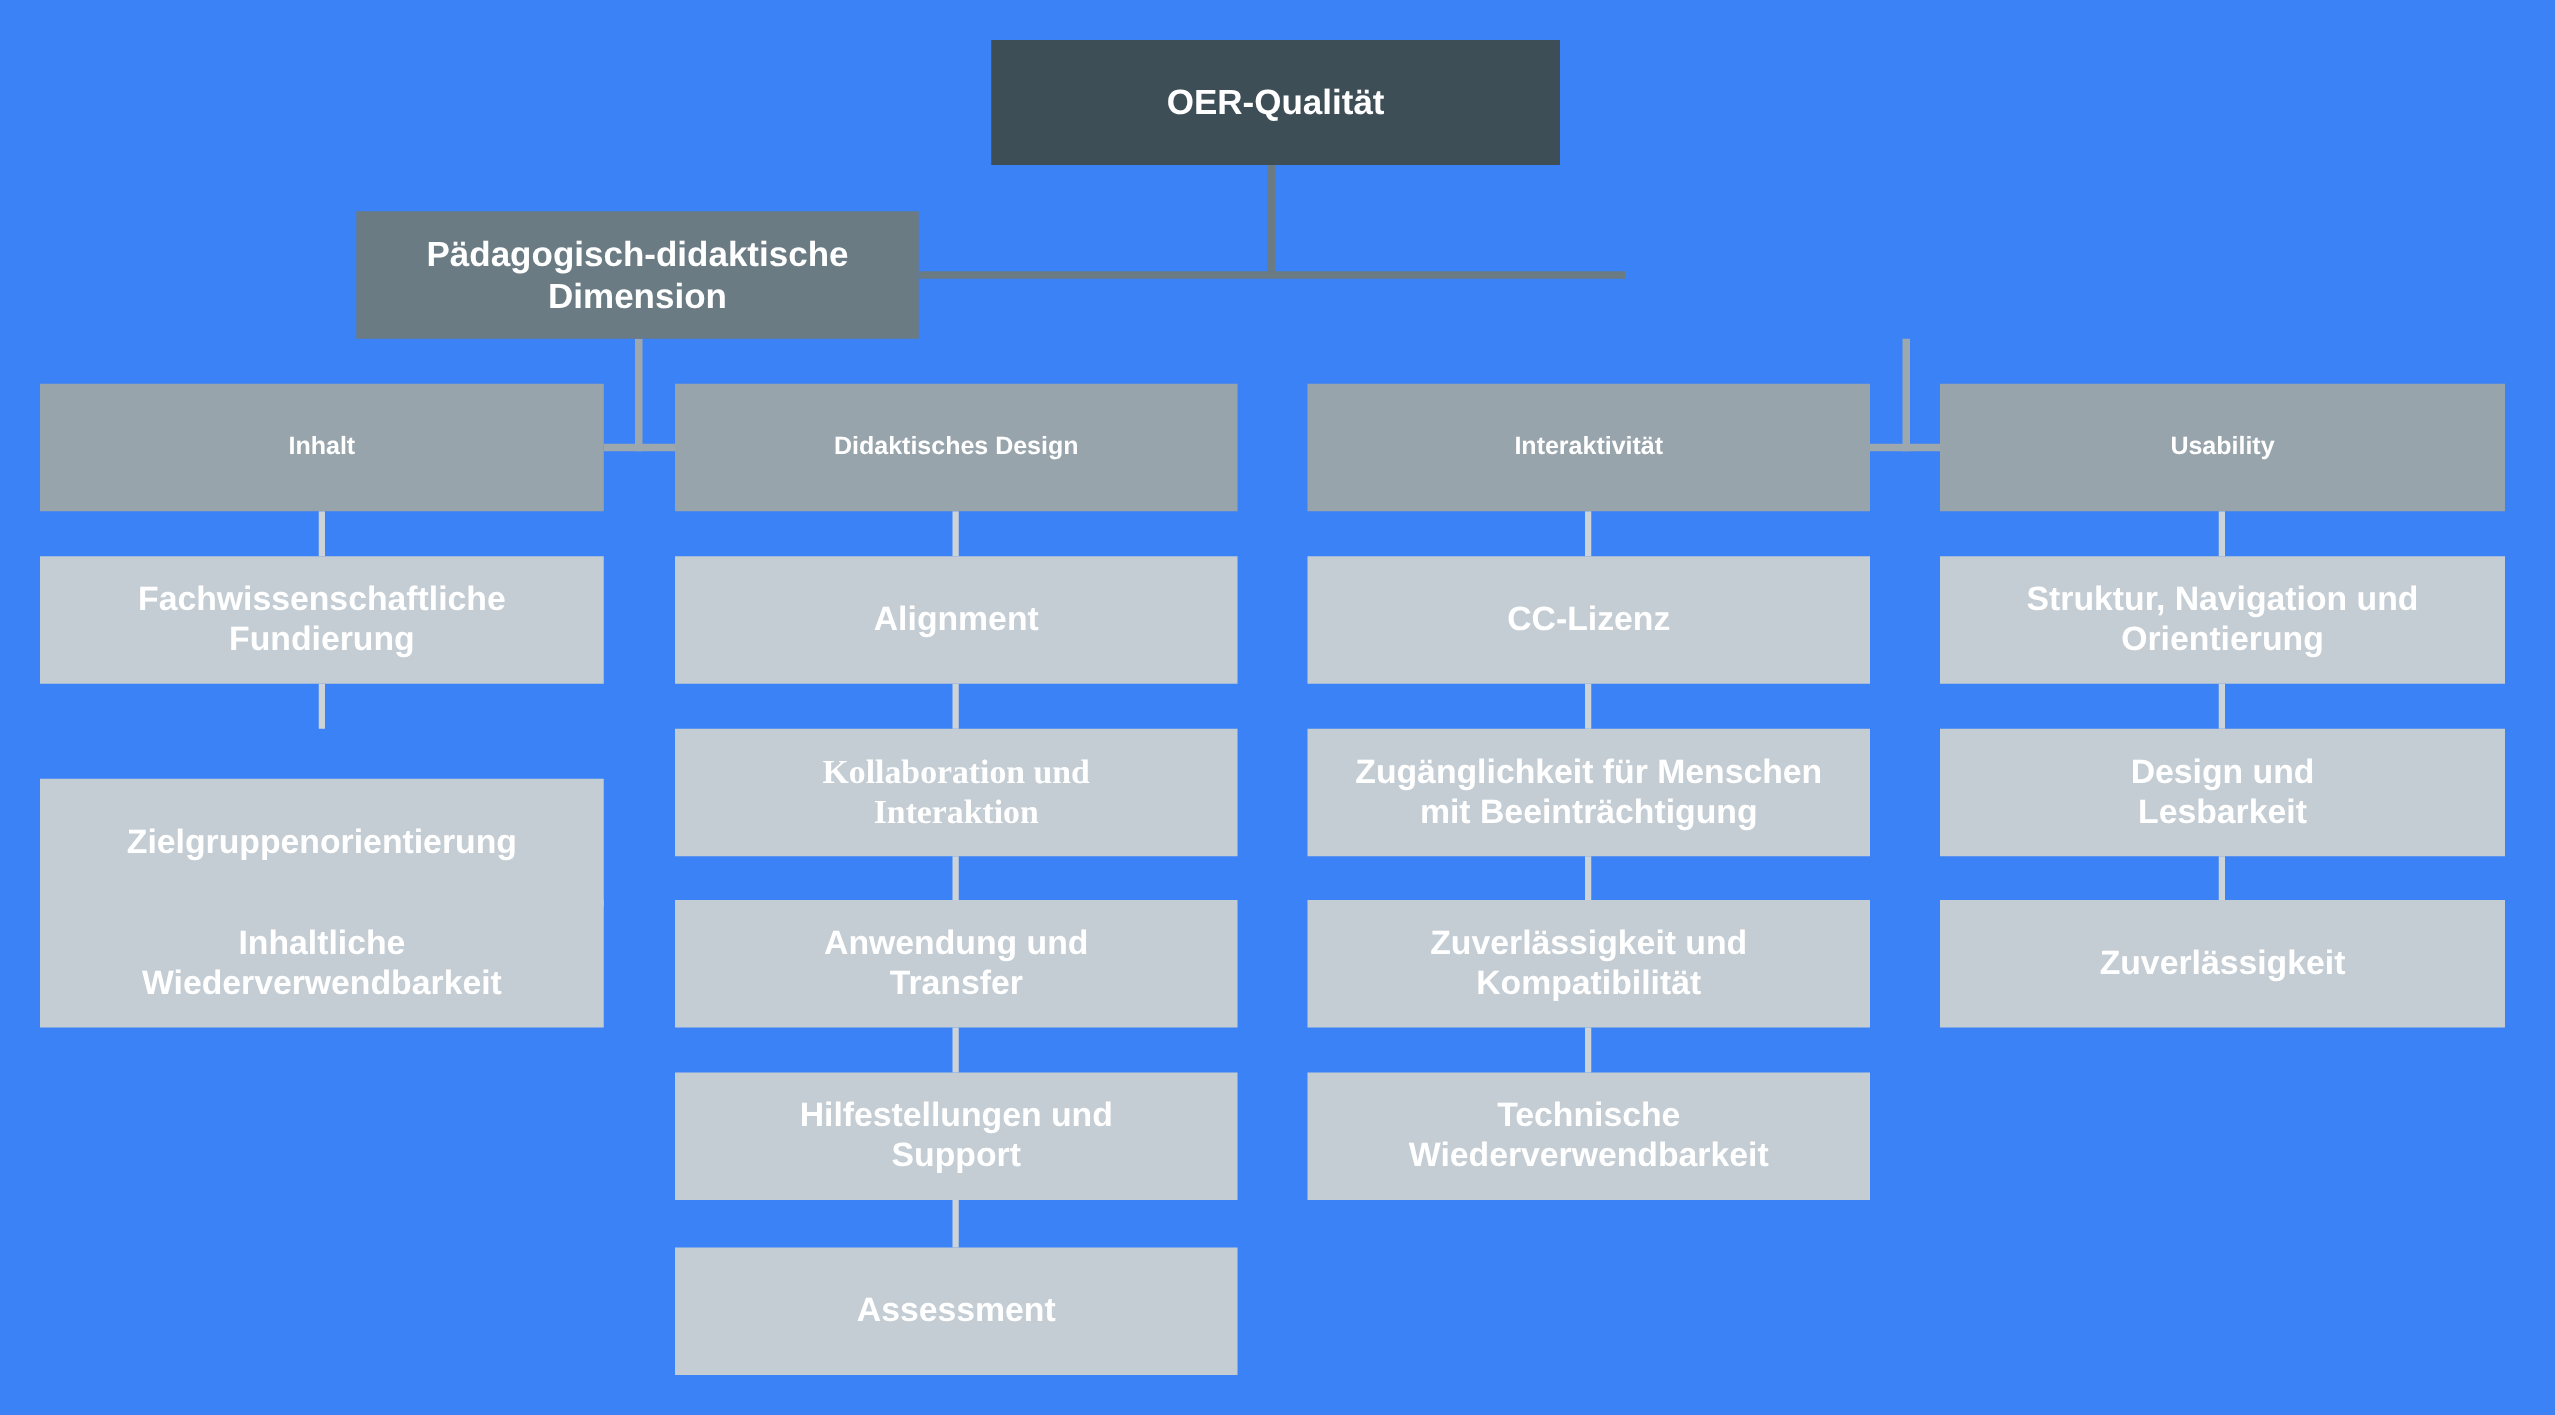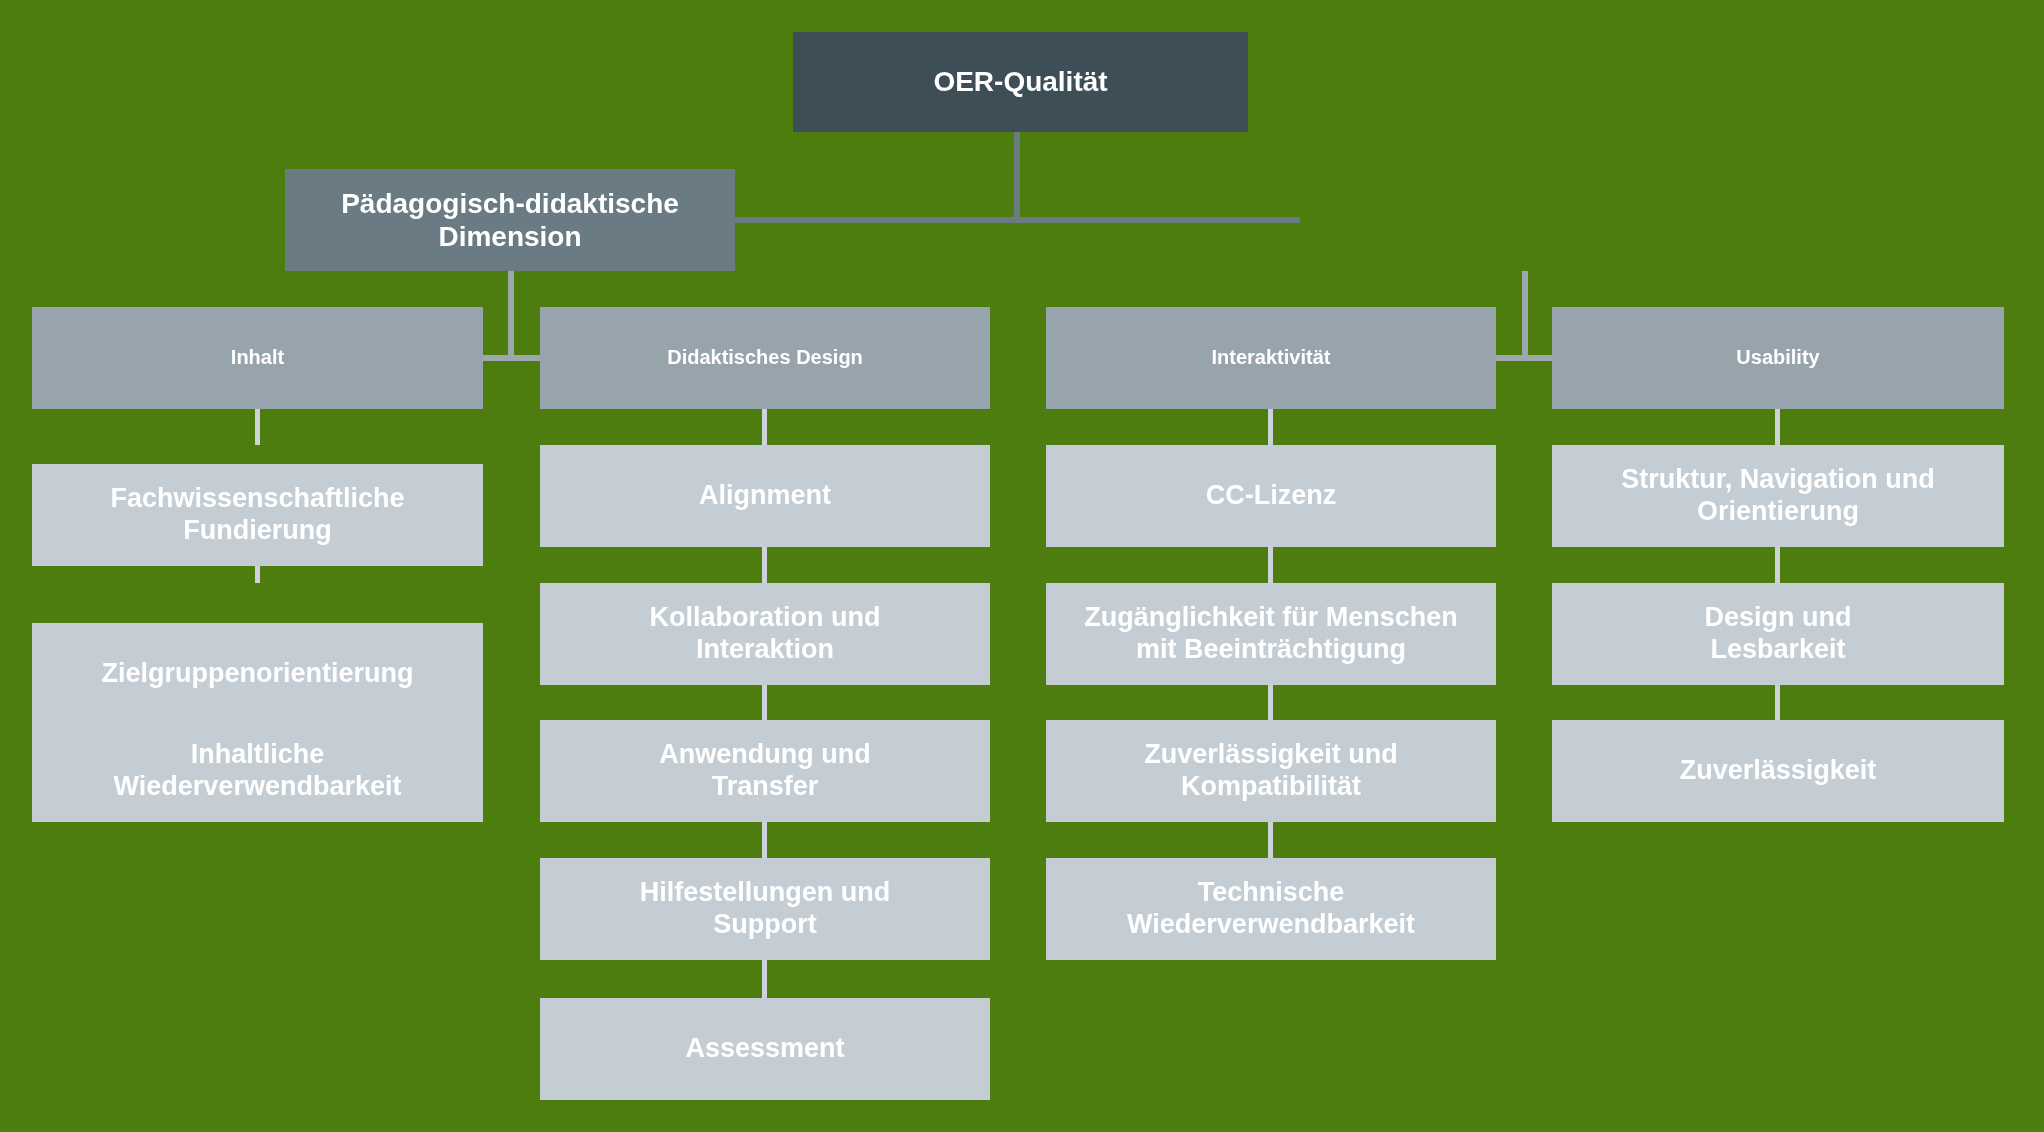--- a/index.html
+++ b/index.html
@@ -1,20 +1,20 @@
 <!DOCTYPE html>
 <html><head>
 <meta charset="utf-8">
 <style>
   html,body{margin:0;padding:0;background:#ffffff;}
   .canvas{
     position:relative;
     width:2044px;
     height:1132px;
-    background:#4d7c0f;
+    background:#3b82f6;
     font-family:"Liberation Sans", sans-serif;
     overflow:hidden;
   }
   .box{
     position:absolute;
     display:flex;
     align-items:center;
     justify-content:center;
     text-align:center;
     color:#ffffff;
@@ -68,28 +68,28 @@
   <div class="box root-box" style="left:793px;top:32px;width:455px;height:100px;">OER-Qualität</div>
 
   <div class="box dim-box" style="left:285px;top:169px;width:450px;height:102px;">Pädagogisch-didaktische
 Dimension</div>
 
   <div class="box hdr-box" style="left:32px;top:307px;width:451px;height:102px;">Inhalt</div>
   <div class="box hdr-box" style="left:540px;top:307px;width:450px;height:102px;">Didaktisches Design</div>
   <div class="box hdr-box" style="left:1046px;top:307px;width:450px;height:102px;">Interaktivität</div>
   <div class="box hdr-box" style="left:1552px;top:307px;width:452px;height:102px;">Usability</div>
 
-  <div class="box item-box" style="left:32px;top:445px;width:451px;height:102px;margin-top:19px;">Fachwissenschaftliche
+  <div class="box item-box" style="left:32px;top:445px;width:451px;height:102px;">Fachwissenschaftliche
 Fundierung</div>
   <div class="box item-box" style="left:32px;top:583px;width:451px;height:102px;margin-top:40px;">Zielgruppenorientierung</div>
   <div class="box item-box" style="left:32px;top:720px;width:451px;height:102px;">Inhaltliche
 Wiederverwendbarkeit</div>
 
   <div class="box item-box" style="left:540px;top:445px;width:450px;height:102px;">Alignment</div>
-  <div class="box item-box" style="left:540px;top:583px;width:450px;height:102px;">Kollaboration und
+  <div class="box item-box" style="left:540px;top:583px;width:450px;height:102px;font-family:Liberation Serif, serif;">Kollaboration und
 Interaktion</div>
   <div class="box item-box" style="left:540px;top:720px;width:450px;height:102px;">Anwendung und
 Transfer</div>
   <div class="box item-box" style="left:540px;top:858px;width:450px;height:102px;">Hilfestellungen und
 Support</div>
   <div class="box item-box" style="left:540px;top:998px;width:450px;height:102px;">Assessment</div>
 
   <div class="box item-box" style="left:1046px;top:445px;width:450px;height:102px;">CC-Lizenz</div>
   <div class="box item-box" style="left:1046px;top:583px;width:450px;height:102px;">Zugänglichkeit für Menschen
 mit Beeinträchtigung</div>

